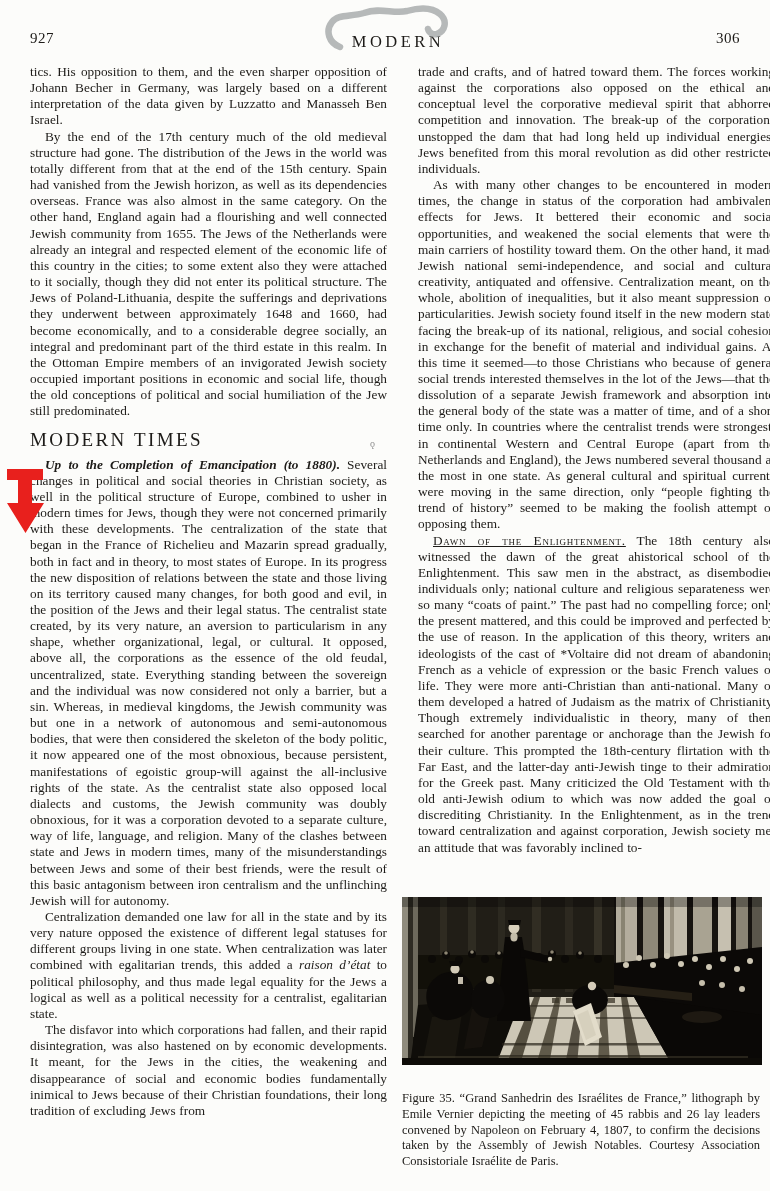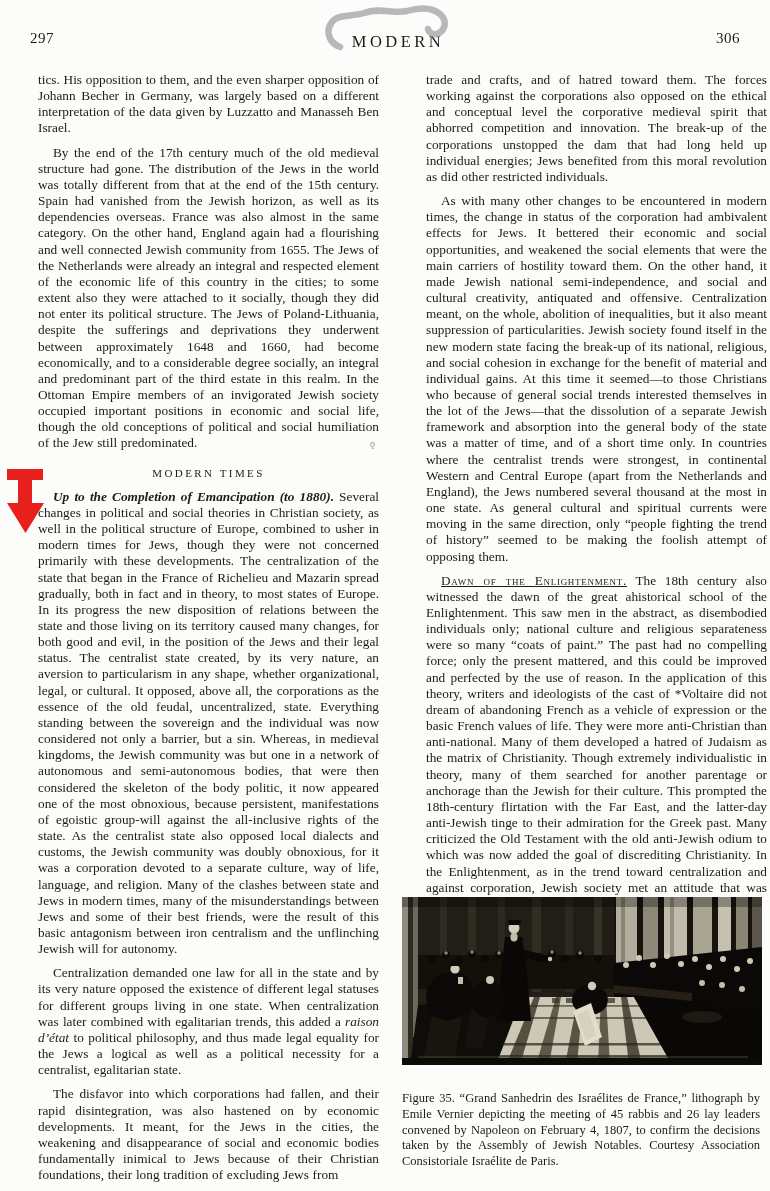--- a/index.html
+++ b/index.html
@@ -17,24 +17,24 @@
     text-align:center; font-size:16.5px; letter-spacing:3.5px;
   }
   .swoosh { position:absolute; left:323px; top:2px; }
   .col {
     position:absolute; top:64px; width:357px;
     text-align:justify; font-size:13.3px; line-height:16.15px;
     word-spacing:0.4px;
   }
   .col.left  { left:30px;  }
   .col.right { left:418px; }
-  .col p { margin:8px; }
+  .col p { margin:0; }
   .col p.ind { text-indent:15px; }
   .sec-heading {
-    text-align:center; letter-spacing:2.4px; font-size:11px;
+    text-align:left; letter-spacing:2.4px; font-size:19px;
     font-weight:normal; margin:13px 0 8px 0;
   }
   .bold-lead { font-weight:bold;font-style:italic; }
   .ital { font-style:italic; }
   .sc { font-variant:small-caps; letter-spacing:0.7px;text-decoration:underline; }
   .artifact {
     position:absolute; left:370px; top:438px;
     font-size:10px; color:#8e8e8e;
   }
   .red-arrow { position:absolute; left:4px; top:469px; }
@@ -45,21 +45,21 @@
   .fig-caption {
     position:absolute; left:402px; top:1091px; width:358px;
     font-size:12.5px; line-height:15.8px; text-align:justify;
     word-spacing:0.4px;
     font-family:Liberation Serif, serif;
   }
 </style>
 </head>
 <body>
 
-<div class="pagenum left">297</div>
+<div class="pagenum left">927</div>
 <div class="header-title">MODERN</div>
 <div class="pagenum right">306</div>
 
 <svg class="swoosh" width="140" height="52" viewBox="0 0 140 52">
   <path d="M17,45 C6,41 2,29 9,20 C15,12 27,15 41,11 C57,5 70,12 84,9 C98,5 110,6 117,12 C125,19 122,29 114,32 C110,33 106,31 105,27" fill="none" stroke-width="6.5" stroke-linecap="round" opacity="0.8" stroke="#a4a7a9"></path>
 </svg>
 
 <div class="col left">
   <p>tics. His opposition to them, and the even sharper opposition of Johann Becher in Germany, was largely based on a different interpretation of the data given by Luzzatto and Manasseh Ben Israel.</p>
   <p class="ind">By the end of the 17th century much of the old medieval structure had gone. The distribution of the Jews in the world was totally different from that at the end of the 15th century. Spain had vanished from the Jewish horizon, as well as its dependencies overseas. France was also almost in the same category. On the other hand, England again had a flourishing and well connected Jewish community from 1655. The Jews of the Netherlands were already an integral and respected element of the economic life of this country in the cities; to some extent also they were attached to it socially, though they did not enter its political structure. The Jews of Poland-Lithuania, despite the sufferings and deprivations they underwent between approximately 1648 and 1660, had become economically, and to a considerable degree socially, an integral and predominant part of the third estate in this realm. In the Ottoman Empire members of an invigorated Jewish society occupied important positions in economic and social life, though the old conceptions of political and social humiliation of the Jew still predominated.</p>

